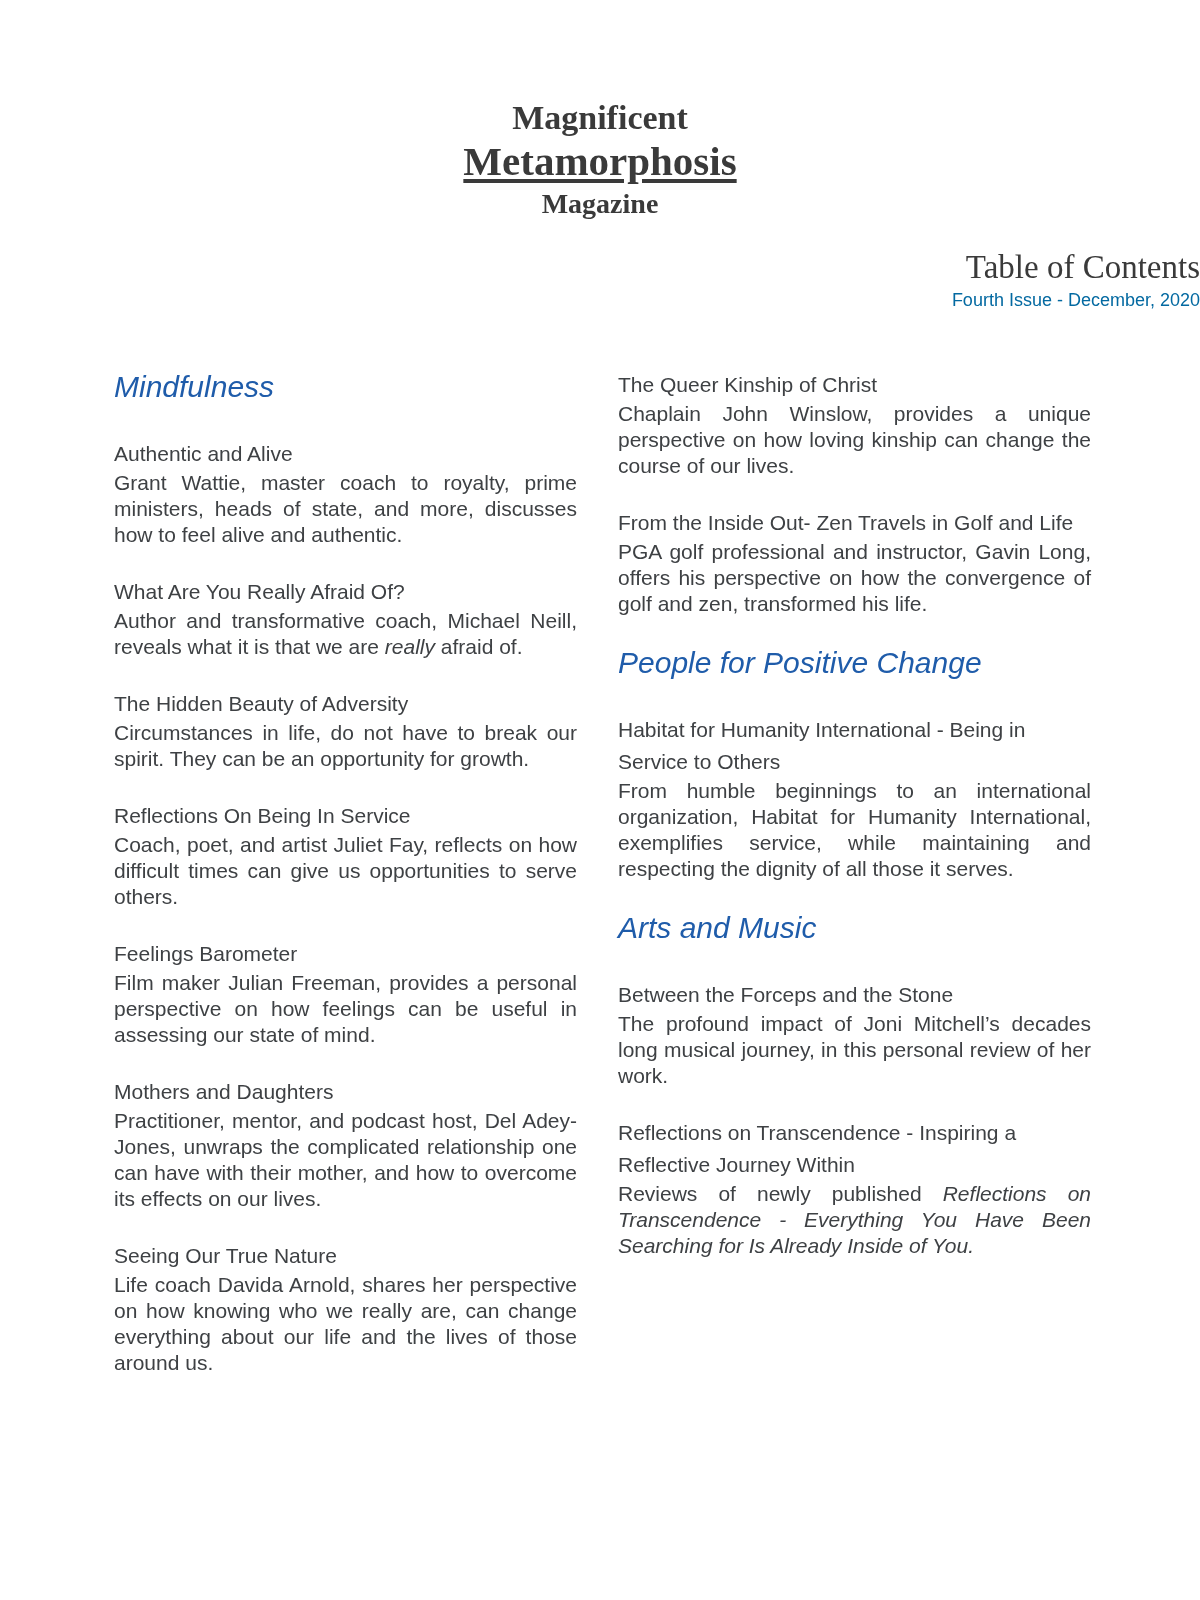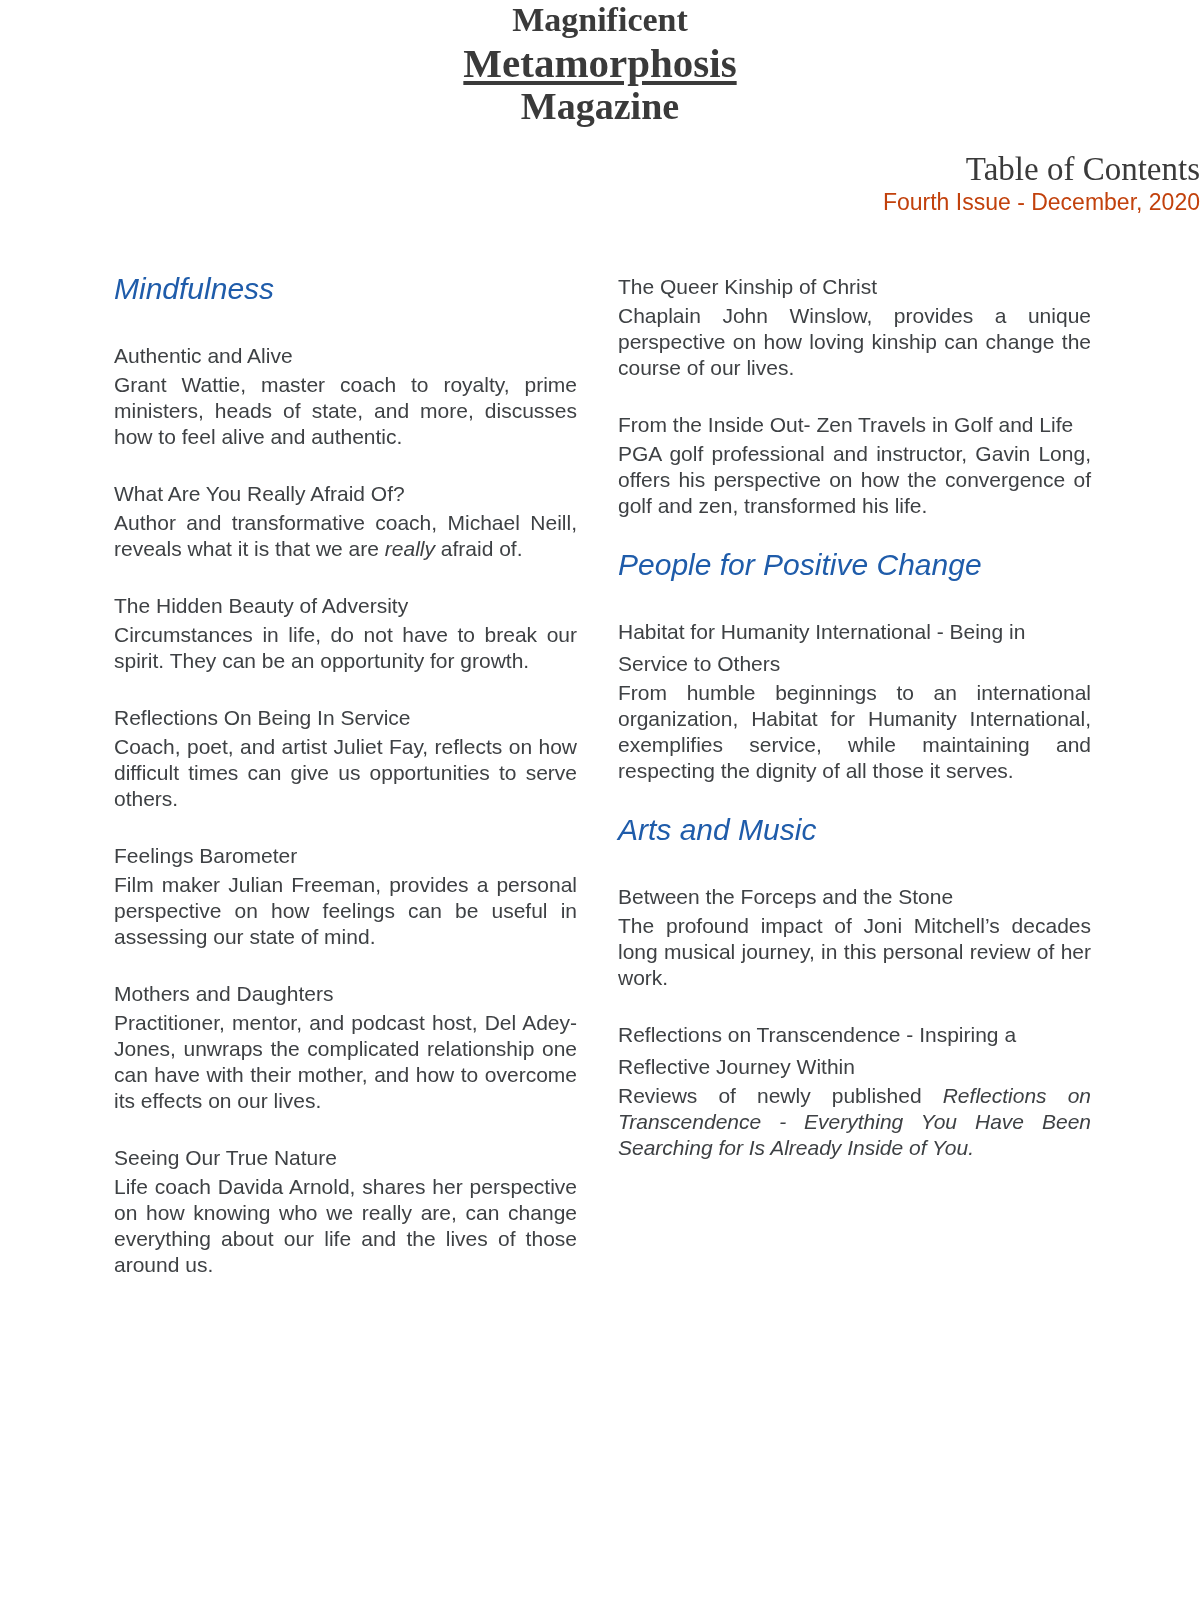--- a/index.html
+++ b/index.html
@@ -12,41 +12,42 @@
     width: 1200px;
     height: 1600px;
     margin: 0 auto;
     background: #ffffff;
     overflow: hidden;
     font-family: "Liberation Sans", sans-serif;
     color: #3e4144;
   }
   
   .masthead {
+    padding-top: 98px;
     text-align: center;
     font-family: "Liberation Serif", serif;
     font-weight: bold;
     color: #3a3a3a;
   }
   .masthead-line1 { font-size: 34px; line-height: 40px; }
   .masthead-line2 { font-size: 41px; line-height: 46px; text-decoration: underline; text-underline-offset: 4px; }
-  .masthead-line3 { font-size: 38px; line-height: 40px; }
+  .masthead-line3 { font-size: 28px; line-height: 40px; }
   
   .toc-head { text-align: right; margin-top: 24px; }
   .toc-title {
     font-family: "Liberation Serif", serif;
     font-size: 33px;
     line-height: 38px;
     color: #3a3a3a;
   }
   .toc-subtitle {
     font-family: "Liberation Sans", sans-serif;
-    font-size: 23px;
+    font-size: 18px;
     line-height: 28px;
-    color: #c2410c;
+    color: #0369a1;
   }
   
   .columns {
     display: flex;
     margin-top: 55px;
     padding-left: 114px;
     gap: 41px;
     align-items: flex-start;
   }
   .col-left  { width: 463px; }

